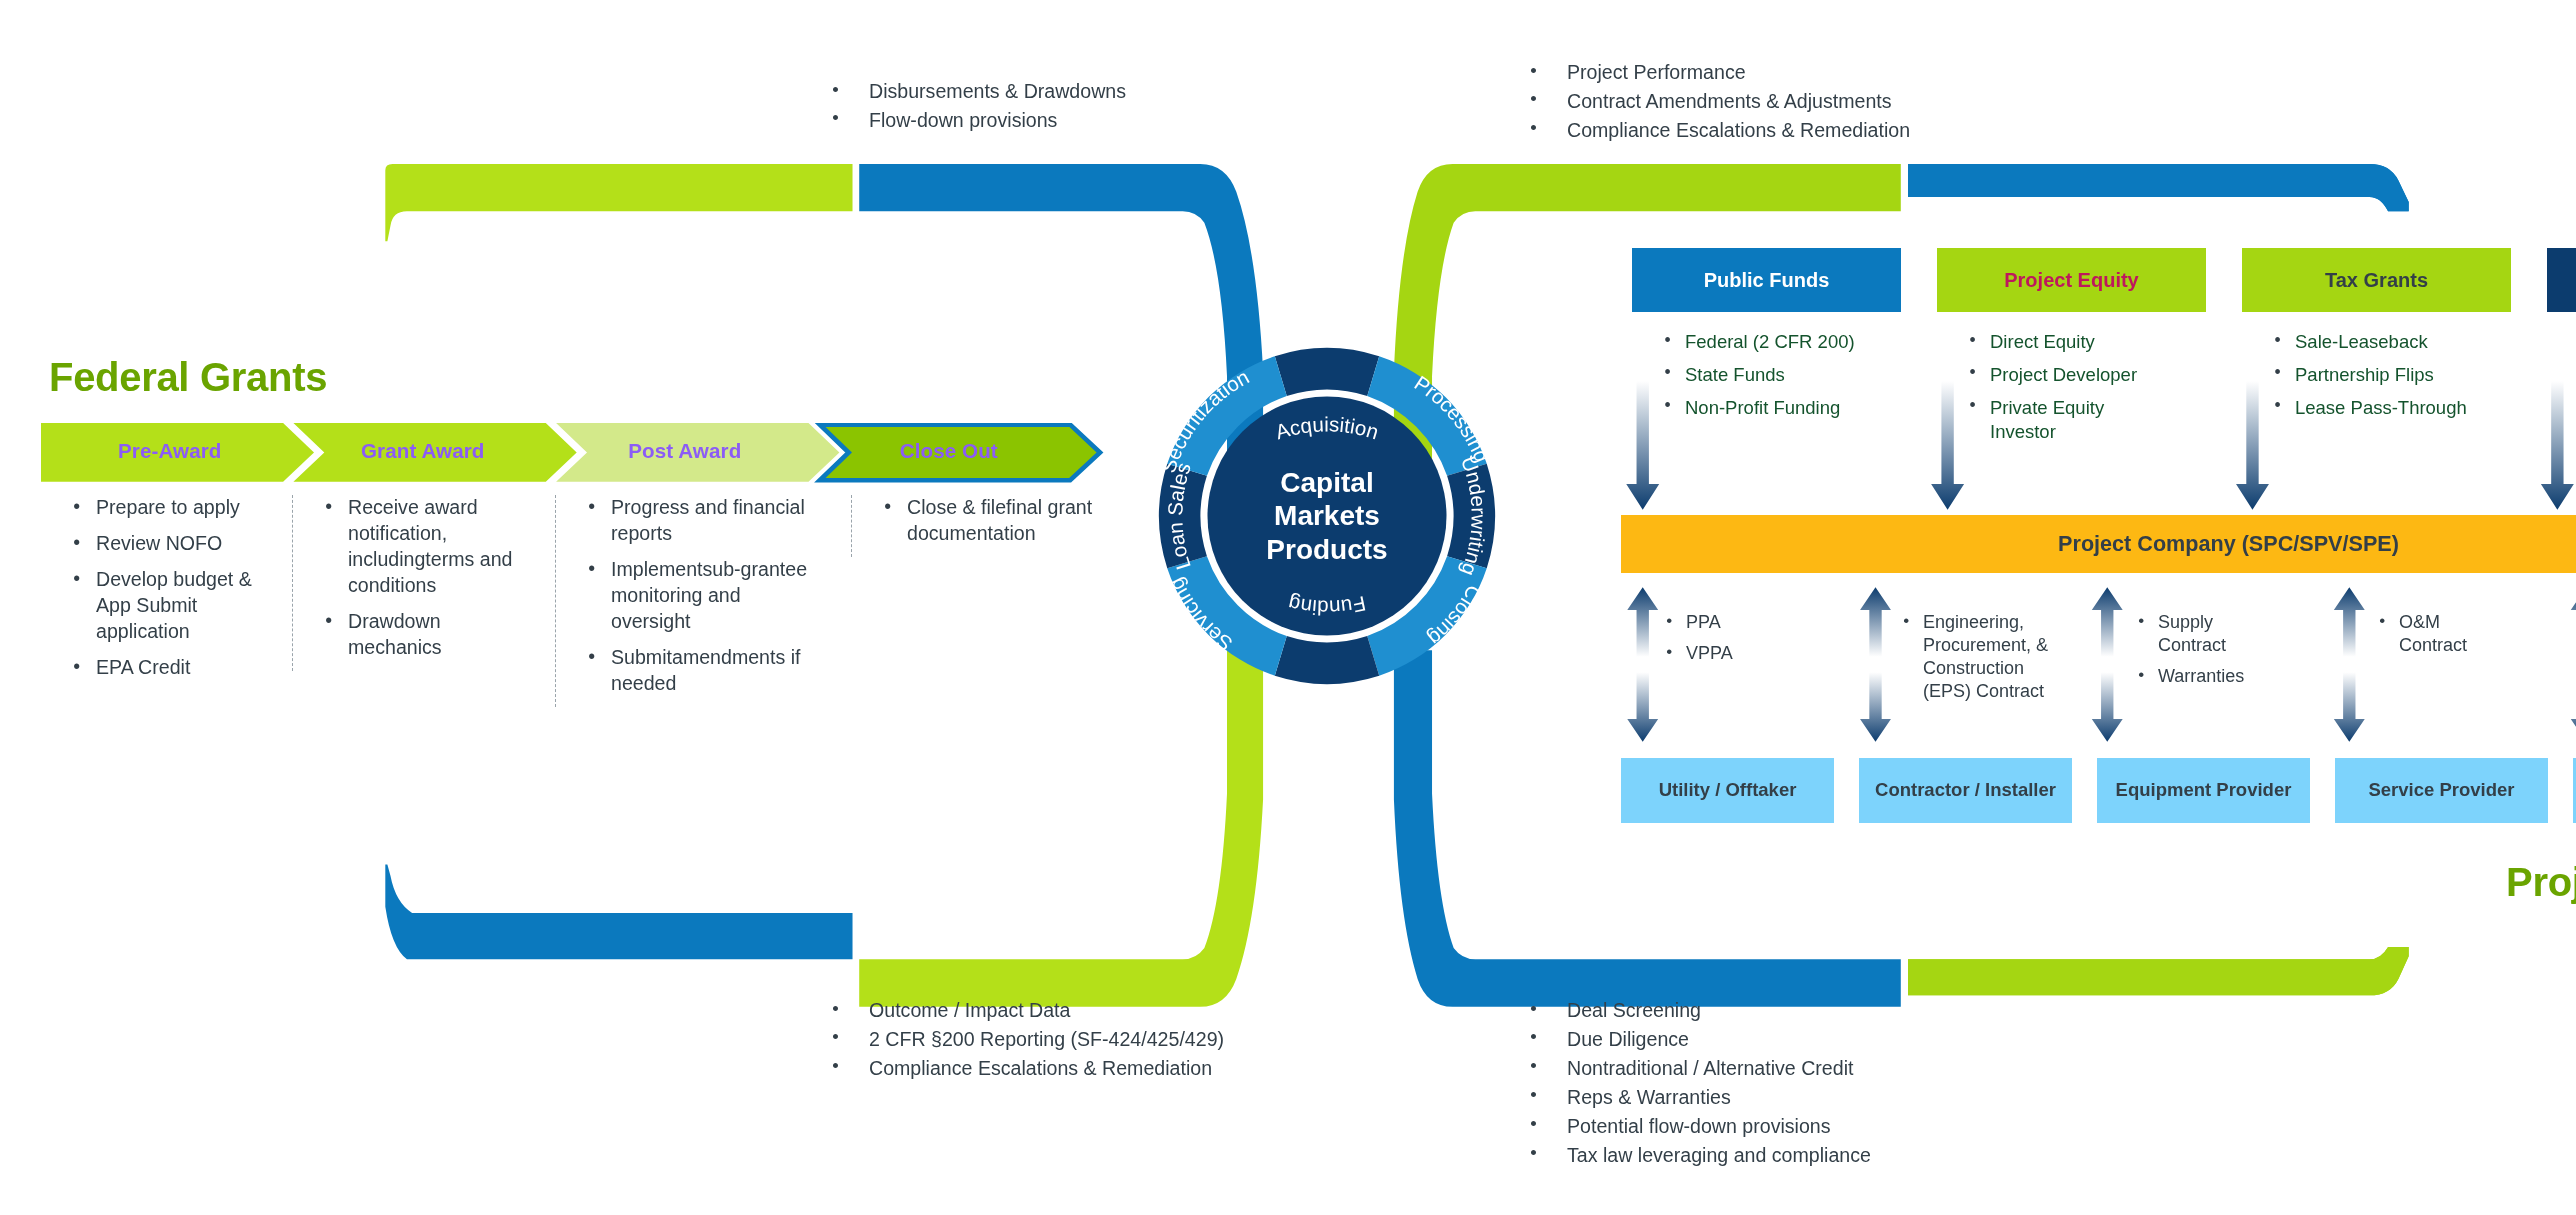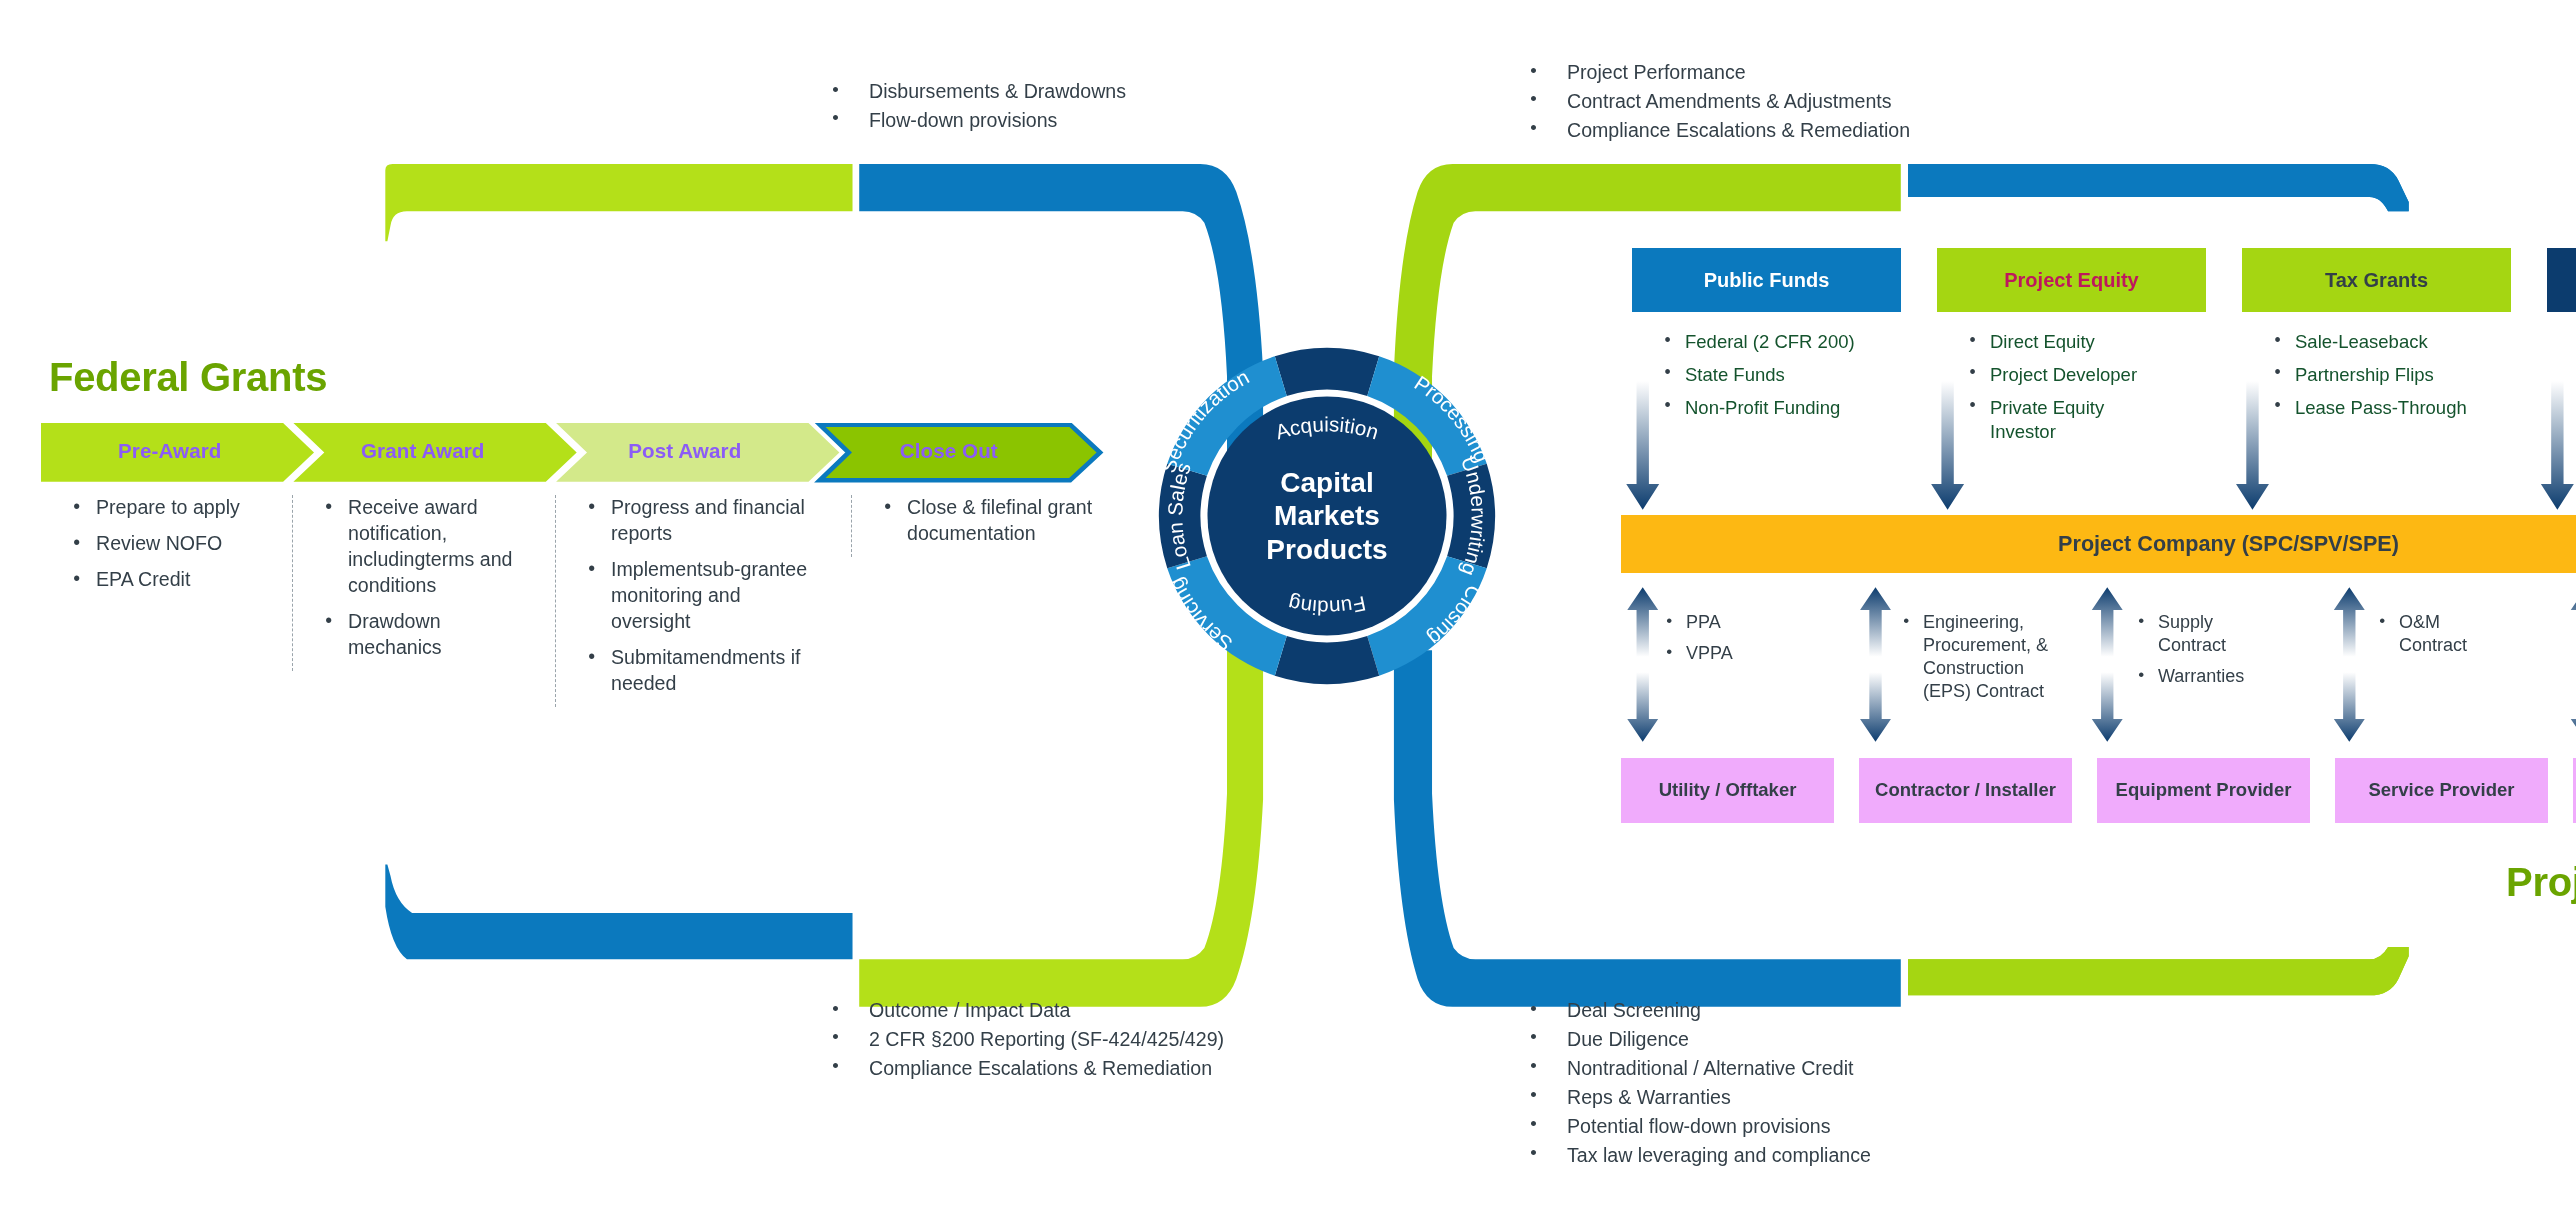--- a/index.html
+++ b/index.html
@@ -206,21 +206,21 @@
     font-size: 17px;
     color: #333f48;
   }
 
   
   .cp-box {
     position: absolute;
     top: 758px;
     width: 213px;
     height: 65px;
-    background: #f0abfc;
+    background: #7dd3fc;
     display: flex;
     align-items: center;
     justify-content: center;
     text-align: center;
     font-size: 18.5px;
     font-weight: bold;
     line-height: 1.2;
     color: #333f48;
     box-sizing: border-box;
     padding: 0 14px;
@@ -280,20 +280,21 @@
     <span>Post Award</span>
   </div>
   <div class="chev" style="left:820px; top:423px; width:273px;">
     <span>Close Out</span>
   </div>
 
   <div class="stage-col" style="left:41px;">
     <ul class="bullets">
       <li>Prepare to apply</li>
       <li>Review NOFO</li>
+      <li>Develop budget &amp; App Submit application</li>
       <li>EPA Credit</li>
     </ul>
   </div>
   <div class="stage-col divided" style="left:292px;">
     <ul class="bullets">
       <li>Receive award notification, includingterms and conditions</li>
       <li>Drawdown mechanics</li>
     </ul>
   </div>
   <div class="stage-col divided" style="left:555px; width:263px;">

